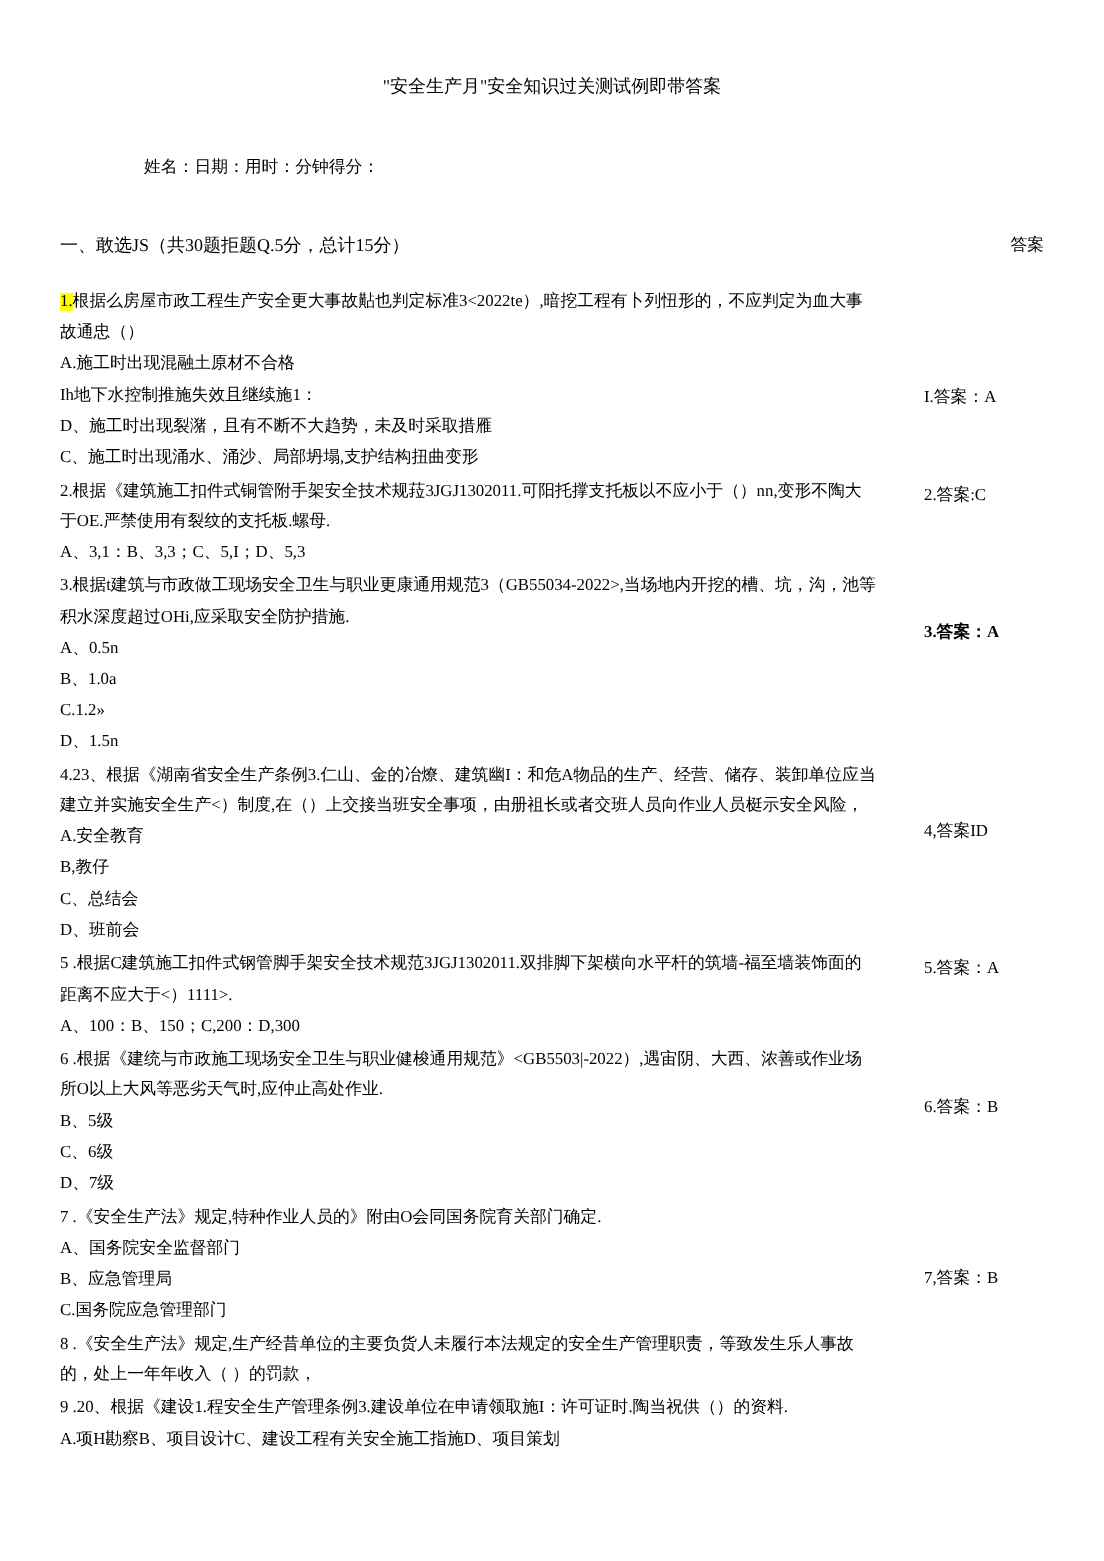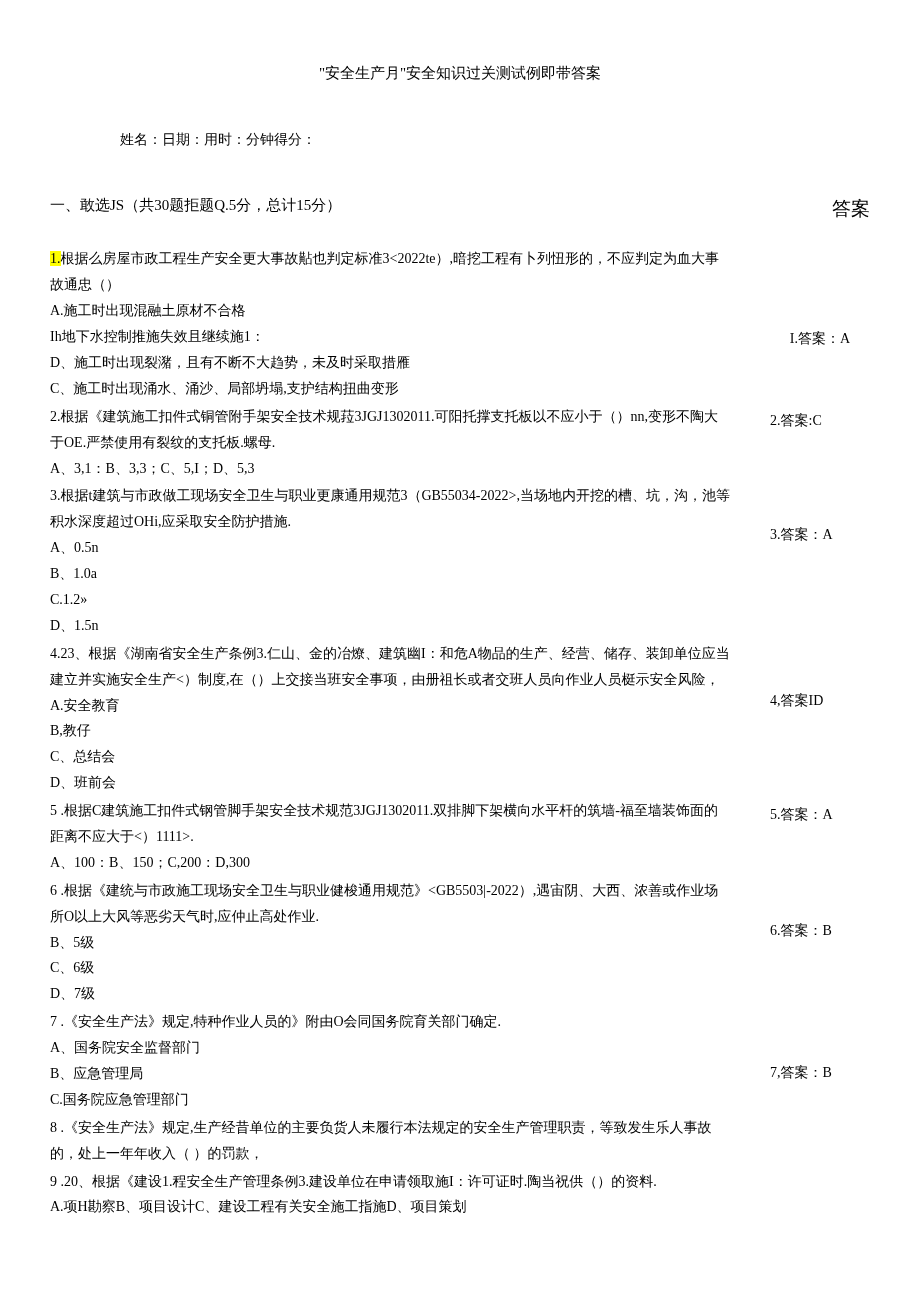--- a/index.html
+++ b/index.html
@@ -24,21 +24,21 @@
     }
     .section-row {
       display: flex;
       justify-content: space-between;
       margin-bottom: 20px;
     }
     .section-header {
       font-size: 15px;
     }
     .answer-header {
-      font-size: 19px;
+      font-size: 14px;
     }
     .content-area {
       display: flex;
       gap: 40px;
     }
     .questions {
       flex: 1;
     }
     .answers {
       width: 100px;
@@ -50,23 +50,23 @@
     .q-text {
       line-height: 1.85;
     }
     .highlight {
       background-color: #ffff00;
     }
     .answer-item {
       line-height: 1.85;
       margin-top: 0;
     }
-    .a1 { margin-top: 80px; text-align: center; }
+    .a1 { margin-top: 80px; }
     .a2 { margin-top: 56px; }
-    .a3 { margin-top: 88px; }
+    .a3 { margin-top: 88px; font-weight: bold; }
     .a4 { margin-top: 140px; }
     .a5 { margin-top: 88px; }
     .a6 { margin-top: 90px; }
     .a7 { margin-top: 116px; font-family: Liberation Serif, serif; }
   </style>
 </head>
 <body>
 
 <div class="title">"安全生产月"安全知识过关测试例即带答案</div>
 

